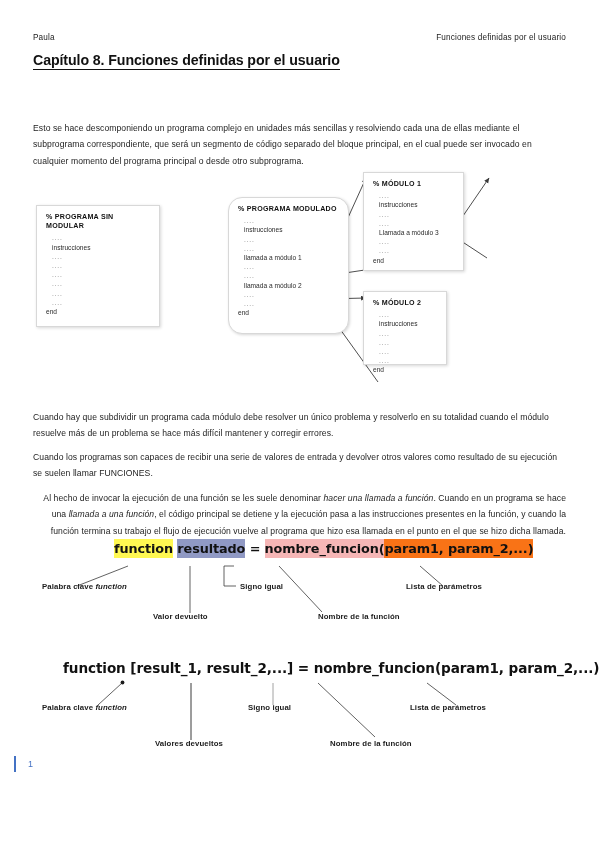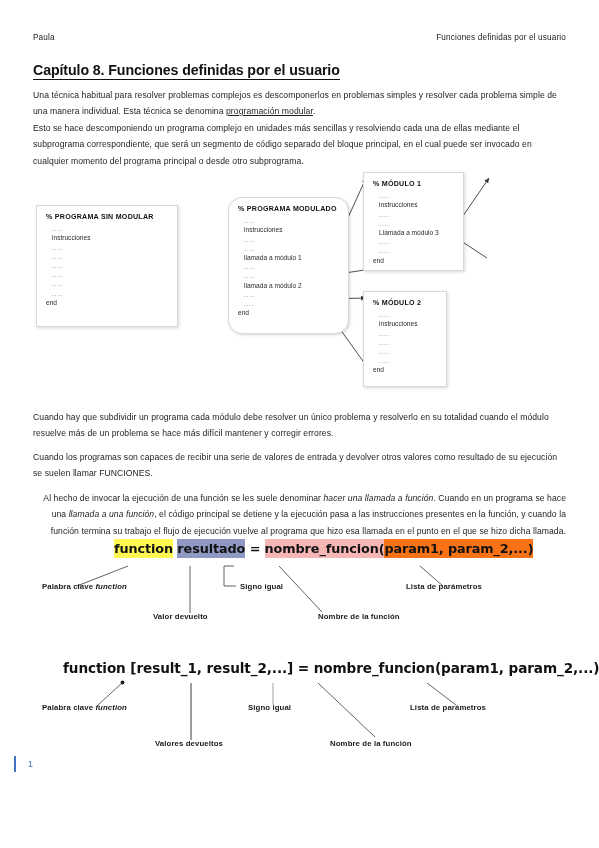--- a/index.html
+++ b/index.html
@@ -29,21 +29,21 @@
     right: 33px;
     display: flex;
     justify-content: space-between;
     font-size: 8.2px;
     letter-spacing: .15px;
     color: #222;
   }
 
   .chapter-title {
     position: absolute;
-    top: 52px;
+    top: 42px;
     left: 33px;
     font-size: 14.2px;
     font-weight: bold;
     letter-spacing: -.1px;
     color: #111;
     border-bottom: 1.2px solid #111;
     padding-bottom: 1px;
     display: inline-block;
   }
 
@@ -91,25 +91,25 @@
     font-size: 7.1px;
     letter-spacing: .25px;
     color: #111;
     margin-bottom: 2px;
     display: block;
   }
   .codebox .ln { display: block; padding-left: 6px; }
   .codebox .ln.dots { color: #7d7d7d; letter-spacing: .8px; }
   .codebox .ln.end { padding-left: 0; }
 
-  #box-sinmod  { left: 36px;  top: 45px;  width: 142px; height: 122px; }
+  #box-sinmod  { left: 36px;  top: 45px;  width: 124px; height: 122px; }
   #box-mod     { left: 228px; top: 37px;  width: 121px; height: 137px; border-radius: 14px; }
   #box-mod1    { left: 363px; top: 12px;  width: 101px; height: 99px; }
   #box-mod3    { left: 484px; top: 12px;  width: 74px;  height: 94px; }
-  #box-mod2    { left: 363px; top: 131px; width: 84px;  height: 96px; }
+  #box-mod2    { left: 363px; top: 131px; width: 84px;  height: 74px; }
 
   .arrow-layer {
     position: absolute;
     left: 0; top: 0;
     width: 599px; height: 235px;
     pointer-events: none;
   }
 
   
   .syntax-fig {
@@ -180,21 +180,20 @@
 
 <div class="page">
 
   <div class="doc-header">
     <span>Paula</span>
     <span>Funciones definidas por el usuario</span>
   </div>
 
   <h1 class="chapter-title">Capítulo 8. Funciones definidas por el usuario</h1>
 
-  <p class="para" id="p1"><span>Una técnica habitual para resolver problemas complejos es descomponerlos en problemas simples y resolver cada problema simple de una manera individual. Esta técnica se denomina </span><span class="u">programación modular</span><span>.</span></p>
 
   <p class="para" id="p2">Esto se hace descomponiendo un programa complejo en unidades más sencillas y resolviendo cada una de ellas mediante el subprograma correspondiente, que será un segmento de código separado del bloque principal, en el cual puede ser invocado en cualquier momento del programa principal o desde otro subprograma.</p>
 
   <div class="diagram">
 
     <svg class="arrow-layer" viewBox="0 0 599 235" xmlns="http://www.w3.org/2000/svg">
       <defs>
         <marker id="ah" markerWidth="7" markerHeight="7" refX="5.5" refY="2.6" orient="auto">
           <path d="M0,0 L6,2.6 L0,5.2 z" fill="#3a3a3a"></path>
         </marker>

